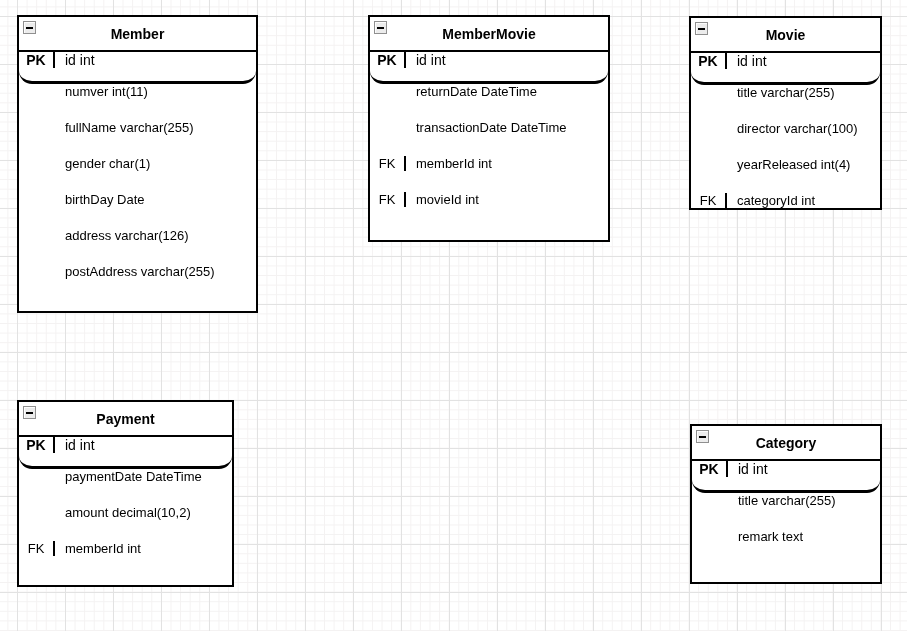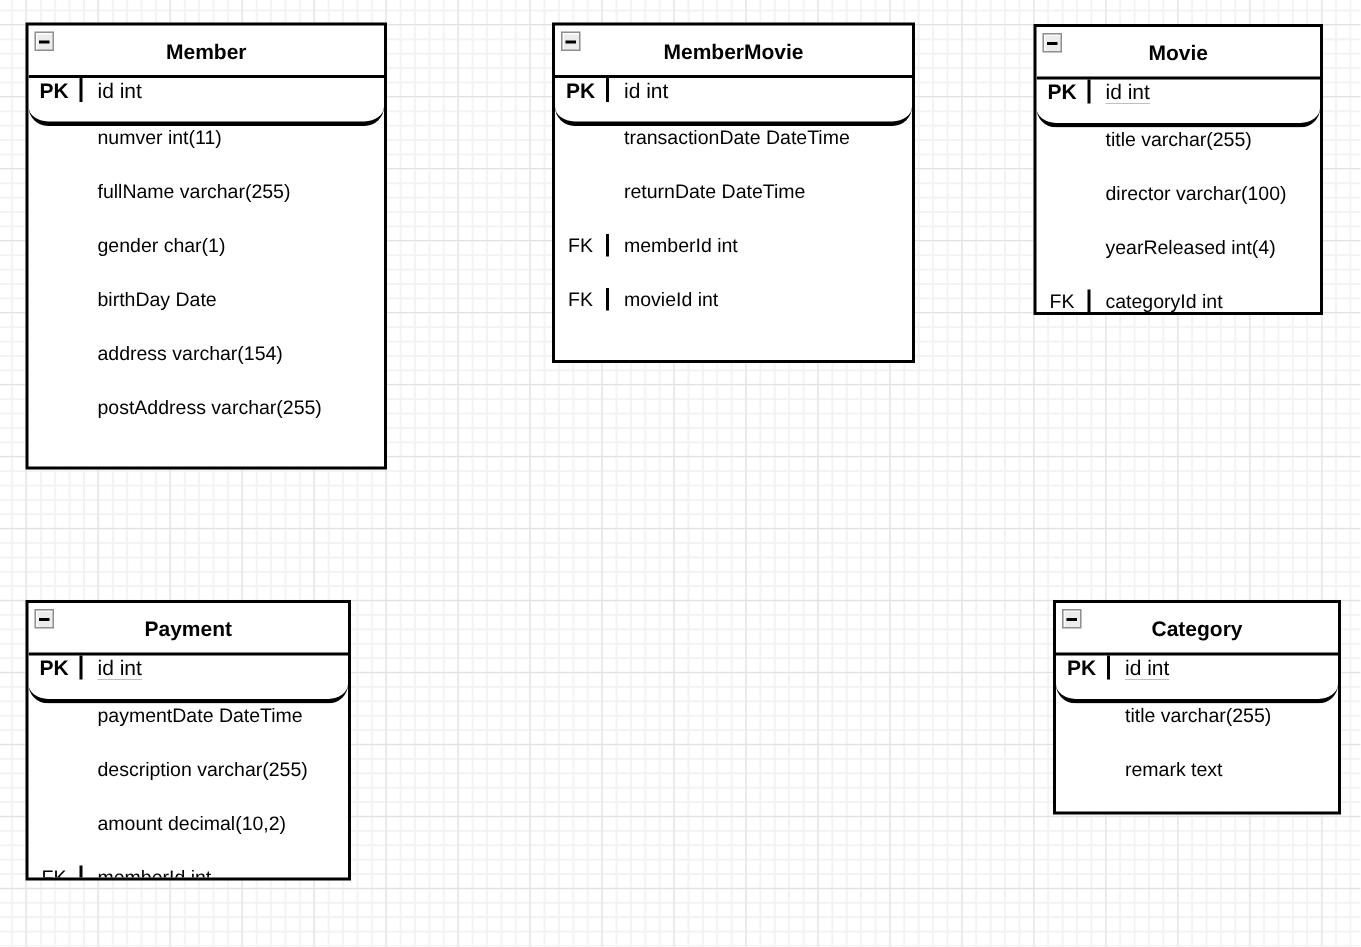--- a/index.html
+++ b/index.html
@@ -150,21 +150,21 @@
         </div>
         <div class="field-cell">
           <span>birthDay Date</span>
         </div>
       </div>
       <div class="row">
         <div class="key-cell">
           <span></span>
         </div>
         <div class="field-cell">
-          <span>address varchar(154)</span>
+          <span>address varchar(126)</span>
         </div>
       </div>
       <div class="row">
         <div class="key-cell">
           <span></span>
         </div>
         <div class="field-cell">
           <span>postAddress varchar(255)</span>
         </div>
       </div>
@@ -180,33 +180,33 @@
         </div>
         <div class="field-cell">
           <span>id int</span>
         </div>
       </div>
       <div class="row">
         <div class="key-cell">
           <span></span>
         </div>
         <div class="field-cell">
+          <span>returnDate DateTime</span>
+        </div>
+      </div>
+      <div class="row">
+        <div class="key-cell">
+          <span></span>
+        </div>
+        <div class="field-cell">
           <span>transactionDate DateTime</span>
         </div>
       </div>
       <div class="row">
         <div class="key-cell">
-          <span></span>
-        </div>
-        <div class="field-cell">
-          <span>returnDate DateTime</span>
-        </div>
-      </div>
-      <div class="row">
-        <div class="key-cell">
           <span>FK</span>
         </div>
         <div class="field-cell">
           <span>memberId int</span>
         </div>
       </div>
       <div class="row">
         <div class="key-cell">
           <span>FK</span>
         </div>
@@ -280,41 +280,33 @@
         </div>
         <div class="field-cell">
           <span>paymentDate DateTime</span>
         </div>
       </div>
       <div class="row">
         <div class="key-cell">
           <span></span>
         </div>
         <div class="field-cell">
-          <span>description varchar(255)</span>
-        </div>
-      </div>
-      <div class="row">
-        <div class="key-cell">
-          <span></span>
-        </div>
-        <div class="field-cell">
           <span>amount decimal(10,2)</span>
         </div>
       </div>
       <div class="row">
         <div class="key-cell">
           <span>FK</span>
         </div>
         <div class="field-cell">
           <span>memberId int</span>
         </div>
       </div>
     </div>
-    <div class="entity-table" style="left: 690px; top: 400px; width: 192px; height: 143px; margin-left: 12px;">
+    <div class="entity-table" style="left: 690px; top: 424px; width: 192px; height: 160px;">
       <div class="title-row">
         <div class="collapse-icon"></div>
         <span>Category</span>
       </div>
       <div class="row pk-row">
         <div class="key-cell">
           <span>PK</span>
         </div>
         <div class="field-cell">
           <span>id int</span>

